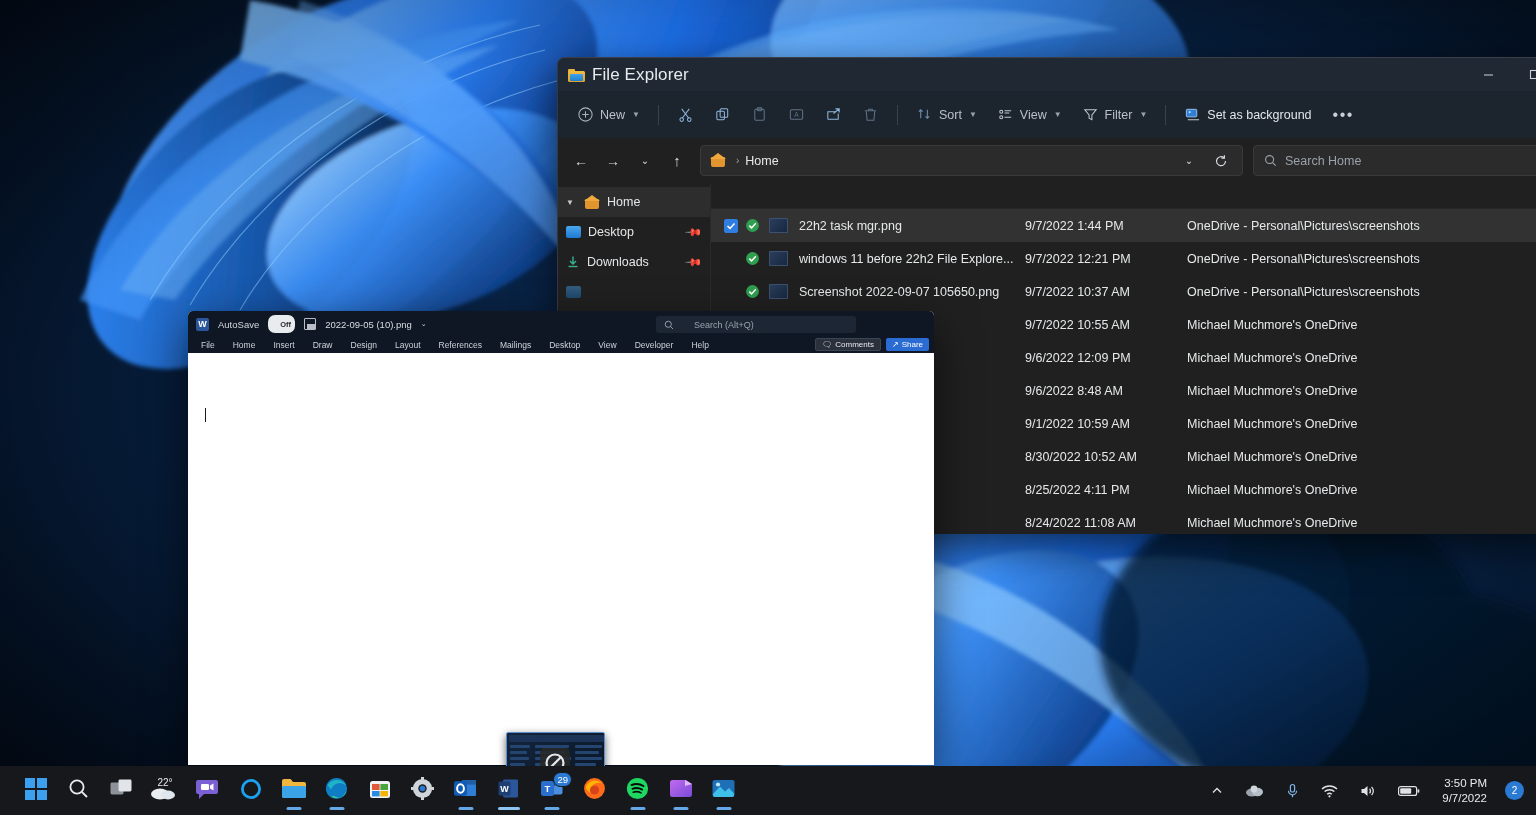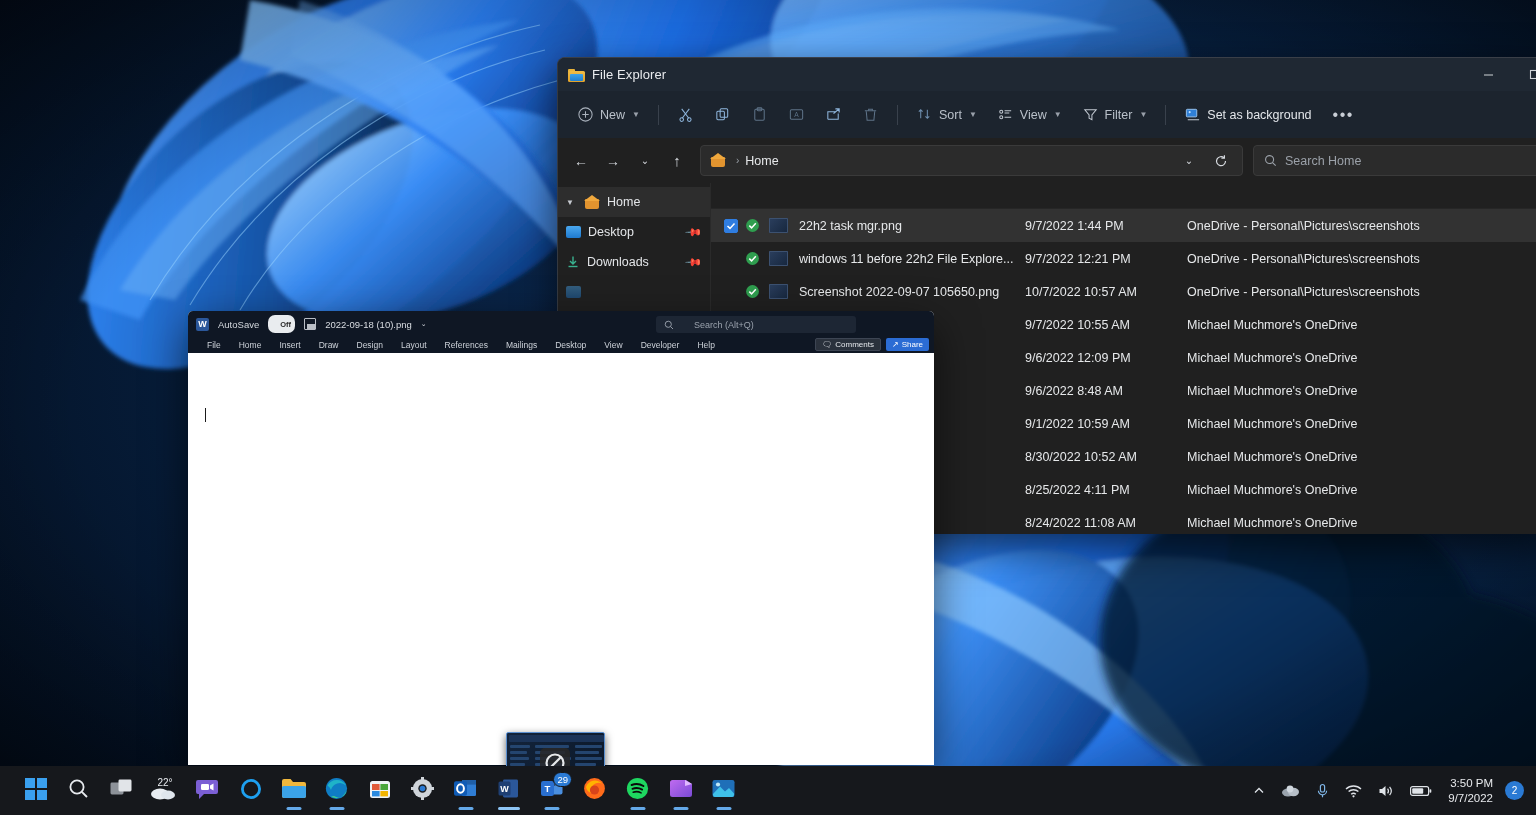--- a/index.html
+++ b/index.html
@@ -33,21 +33,21 @@
     border-top: 1px solid #3a3f48;
     border-left: 1px solid #343941;
   }
   #ex-titlebar {
     height: 33px;
     background: #1f2833;
     display: flex; align-items: center;
     padding-left: 10px;
     position: relative;
   }
-  .ex-title-text { color: #e8eaed; font-size: 13px; margin-left: 7px; letter-spacing:.1px;}
+  .ex-title-text { color: #e8eaed; font-size: 17px; margin-left: 7px; letter-spacing:.1px;}
   .folder-glyph {
     width: 17px; height: 14px; position: relative; flex: none;
   }
   .folder-glyph::before {
     content:""; position:absolute; left:0; top:1px; width:7px; height:3px;
     background:#e8b33a; border-radius:1px 1px 0 0;
   }
   .folder-glyph::after {
     content:""; position:absolute; left:0; bottom:0; width:17px; height:11px;
     background: linear-gradient(180deg,#f0bc44,#e2a229); border-radius:1.5px;
@@ -187,21 +187,21 @@
     position:absolute; left:468px; top:5px;
   }
   .w-search-ph { color:#9aa2ad; font-size:9px; }
   #w-titleright { position:absolute; right:4px; top:0; height:26px; display:flex; align-items:center; gap:9px;}
   .w-user { color:#d4d8de; font-size:9px; }
   .w-avatar { width:15px;height:15px;border-radius:50%; background:#c9ccd1; display:flex;align-items:center;justify-content:center; font-size:9px;}
   .w-tbico { color:#c8ccd3; font-size:11px; }
   .w-wc { width:20px;height:26px;display:flex;align-items:center;justify-content:center;color:#d2d6dc;font-size:10px;}
   #w-ribbon {
     height:16px; background:#0f1724; display:flex; align-items:center;
-    padding-left: 10px; gap: 0; position:relative;
+    padding-left: 4px; gap: 0; position:relative;
   }
   .w-tab { color:#cdd2d9; font-size:8.5px; padding: 0 9px; white-space:nowrap;}
   #w-ribbonright { position:absolute; right:5px; top:1px; display:flex; gap:5px; }
   .w-cbtn {
     height:13px; display:flex;align-items:center;gap:3px; padding:0 6px;
     border-radius:2px; font-size:8px;
   }
   .w-cbtn.comments { background:#2a313c; color:#e4e7eb; border:1px solid #3d4553;}
   .w-cbtn.share { background:#2b6cd4; color:#fff; }
   #w-page { height: 412px; background:#fff; position:relative; }
@@ -226,21 +226,21 @@
     width:15px; height:3px; border-radius:2px; background:#64a8e8;
   }
   .tbi.active::after { width:22px; background:#8ec5f5; }
   .badge {
     position:absolute; top:3px; right:1px; min-width:17px;height:15px;
     background:#2a7ad4; border-radius:8px; color:#fff; font-size:9.5px;
     display:flex;align-items:center;justify-content:center; padding:0 3px;
     border:1.5px solid #16181c;
   }
   #tb-tray {
-    position:absolute; right:8px; display:flex; align-items:center; gap:0;
+    position:absolute; right:8px; display:flex; align-items:center; gap:6px;
   }
   .tray-btn { height:40px; display:flex; align-items:center; justify-content:center;
     padding: 0 8px; border-radius:5px; color:#dfe3e8; }
   #tb-clock { text-align:right; color:#e8eaed; font-size:11.5px; line-height:15px; padding: 0 8px;}
   .tray-badge {
     width:19px;height:19px;border-radius:50%;background:#2a7ad4;color:#fff;
     font-size:10px; display:flex;align-items:center;justify-content:center;
   }
 
   
@@ -565,21 +565,21 @@
               <svg width="10" height="10" viewBox="0 0 10 10">
                 <path d="M1.5 5 L4 7.4 L8.5 2.4" fill="none" stroke="#fff" stroke-width="1.5"></path>
               </svg>
             </div>
             <div class="sync-ico"><svg width="15" height="15" viewBox="0 0 15 15">
                 <circle cx="7.5" cy="7.5" r="6.4" fill="#2f9e4f"></circle>
                 <path d="M4.3 7.6 L6.6 9.9 L10.8 5.2" fill="none" stroke="#fff" stroke-width="1.5"></path>
               </svg></div>
             <div class="f-thumb"></div>
             <div class="f-name">Screenshot 2022-09-07 105650.png</div>
-            <div class="f-date">10/7/2022 10:57 AM</div>
+            <div class="f-date">9/7/2022 10:37 AM</div>
             <div class="f-loc">OneDrive - Personal\Pictures\screenshots</div>
           </div>
           <div class="file-row">
             <div class="cb">
               <svg width="10" height="10" viewBox="0 0 10 10">
                 <path d="M1.5 5 L4 7.4 L8.5 2.4" fill="none" stroke="#fff" stroke-width="1.5"></path>
               </svg>
             </div>
             <div class="sync-ico"></div>
             <div class="f-thumb" style="visibility: hidden;"></div>
@@ -667,21 +667,21 @@
 
 <div id="word">
   <div id="w-titlebar">
     <span class="w-appico">W</span>
     <span class="w-lab">AutoSave</span>
     <span class="w-toggle">
       <span class="knob"></span>
       <span class="off">Off</span>
     </span>
     <span class="w-save"></span>
-    <span class="w-fname">2022-09-18 (10).png</span>
+    <span class="w-fname">2022-09-05 (10).png</span>
     <span class="w-lab" style="font-size:7px">⌄</span>
 
     <div id="w-search">
       <svg width="10" height="10" viewBox="0 0 14 14">
         <circle cx="6" cy="6" r="4.3" fill="none" stroke="#9aa2ad" stroke-width="1.3"></circle>
         <line x1="9.2" y1="9.2" x2="12.6" y2="12.6" stroke="#9aa2ad" stroke-width="1.3"></line>
       </svg>
       <span class="w-search-ph">Search (Alt+Q)</span>
     </div>
 

